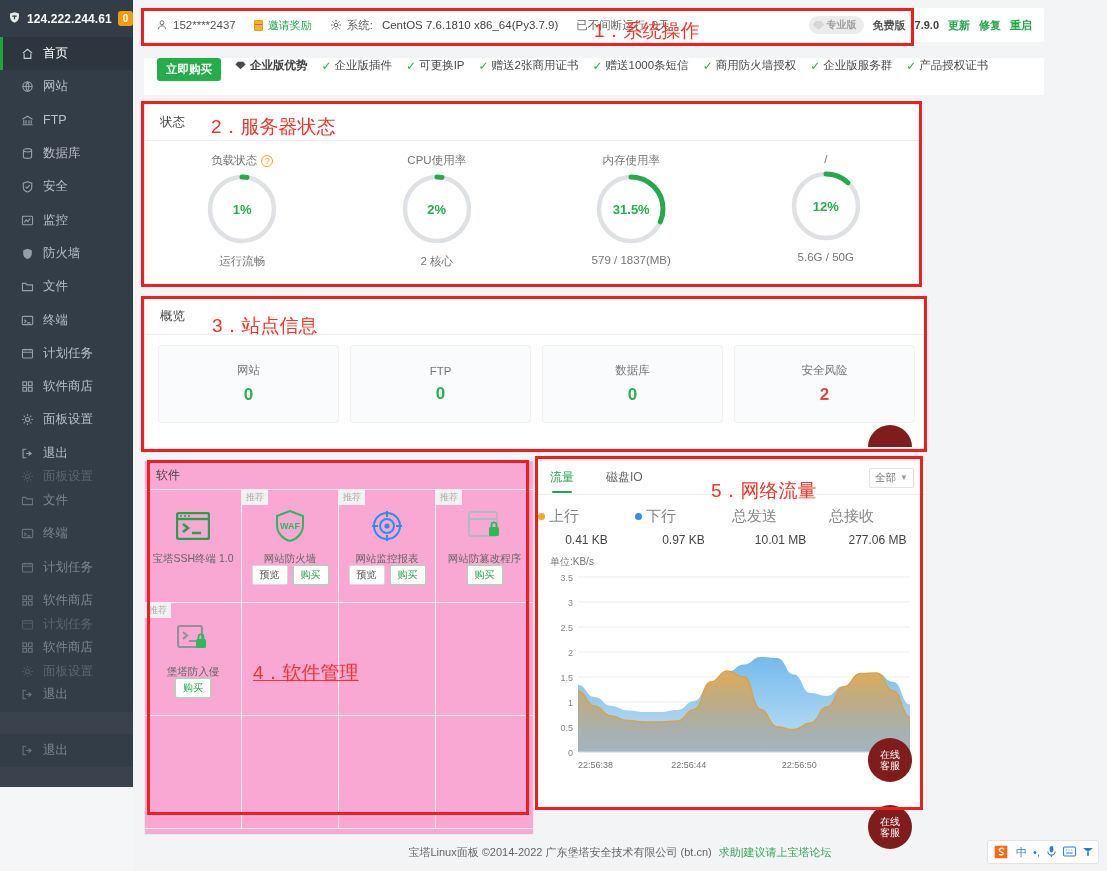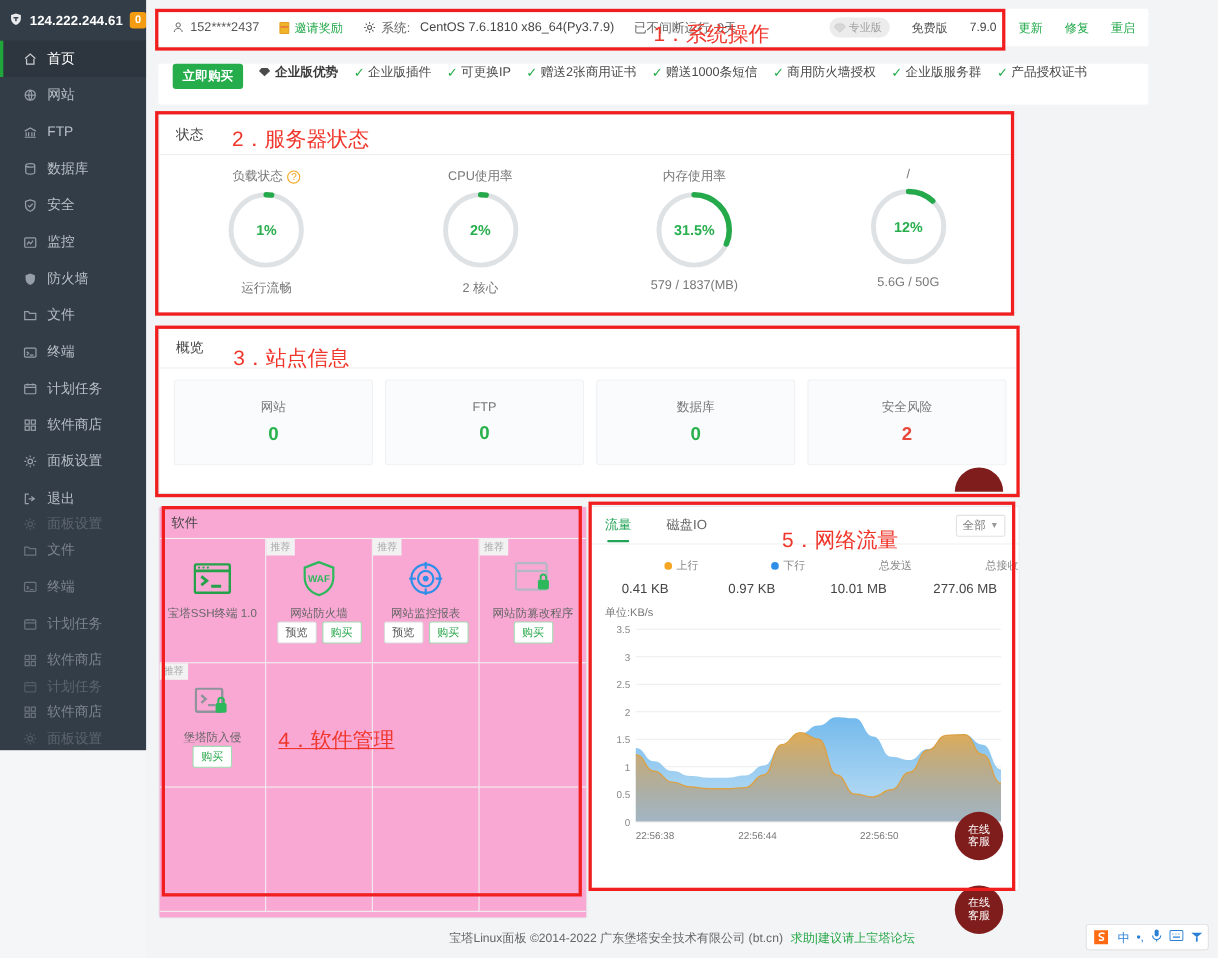--- a/index.html
+++ b/index.html
@@ -5,21 +5,21 @@
 <style>
   * { box-sizing: border-box; margin:0; padding:0; }
   html,body { width:1107px; height:871px; overflow:hidden; }
   body {
     font-family: "Liberation Sans", "DejaVu Sans", sans-serif;
     background:#f5f6f8; font-size:12px; color:#333;
     position:relative;
   }
   
   #sidebar {
-    position:absolute; left:0; top:0; width:133px; height:682px;
+    position:absolute; left:0; top:0; width:133px; height:787px;
     background:#333d47; color:#c9ced4; overflow:hidden;
   }
   #sidebar .logo {
     height:37px; display:flex; align-items:center; gap:6px;
     padding:0 8px; font-size:12.5px; color:#fff; font-weight:bold;
     background:#333d47;
   }
   #sidebar .logo .ip { letter-spacing:.1px; font-weight:bold; font-size:12px;}
   #sidebar .badge-count {
     background:#f39c12; color:#fff; border-radius:3px;
@@ -56,21 +56,21 @@
   #topbar .user-ic svg, #topbar .gear-ic svg { width:12px; height:12px; display:block; }
   .invite { color:#23a94b; font-size:11px; }
   .gift-ic {
     width:9px;height:11px;background:#f0b429;border:1px solid #e0a020;border-radius:1px;
     position:relative; display:inline-block;
   }
   .gift-ic::after{content:"";position:absolute;left:0;right:0;top:3px;height:1.5px;background:#e05a43;}
   #topbar .sys-label { color:#666; }
   #topbar .sys-val { color:#444; margin-left:4px;}
   #topbar .uptime { color:#666; }
-  #topbar .right { margin-left:auto; display:flex; align-items:center; gap:20px; }
+  #topbar .right { margin-left:auto; display:flex; align-items:center; gap:9px;font-weight:bold; }
   .pro-badge {
     display:inline-flex; align-items:center; gap:3px;
     background:#ececec; color:#a0a0a0; font-size:10px;
     border-radius:9px; padding:2px 7px 2px 4px; filter:blur(.25px);
   }
   .diamond { width:11px;height:9px;display:block;}
   .free-ver { color:#555; font-size:11px;}
   .ver-num { color:#444; font-size:11px;}
   .top-link { color:#22a94b; font-size:11px; cursor:pointer; }
 
@@ -141,21 +141,21 @@
   .tr-tab { font-size:12px; color:#666; margin-right:32px; cursor:pointer; position:relative; height:34px; display:flex; align-items:center;}
   .tr-tab.active { color:#22a356; }
   .tr-tab.active::after { content:""; position:absolute; left:2px; right:2px; bottom:2px; height:2px; background:#22a356; border-radius:2px;}
   .sel-all {
     margin-left:auto; border:1px solid #e2e2e2; border-radius:2px; font-size:10.5px;
     padding:2px 5px; color:#777; display:flex; align-items:center; gap:4px; cursor:pointer; background:#fff;
   }
   .caret { font-size:8px; color:#999;}
   .tr-stats { display:flex; padding:12px 0 4px 0;}
   .tr-stat { flex:1; text-align:center; }
-  .tr-stat .k { font-size:10px; color:#888; display:flex; align-items:center; justify-content:flex-end; gap:4px;}
+  .tr-stat .k { font-size:15px; color:#888; display:flex; align-items:center; justify-content:flex-start; gap:4px;}
   .tr-stat .v { font-size:12px; color:#444; margin-top:7px; }
   .dot { width:7px;height:7px;border-radius:50%; display:inline-block;}
   .unit { font-size:10px; color:#777; padding-left:12px; margin-top:4px; }
   .chart-wrap { position:relative; width:370px; height:205px; margin-left:8px; }
 
   
   .anno-box { position:absolute; border:3px solid #f01e1e; pointer-events:none; }
   .anno-text { position:absolute; color:#f0352b; font-size:19px; font-weight:normal; white-space:nowrap; }
 
   

